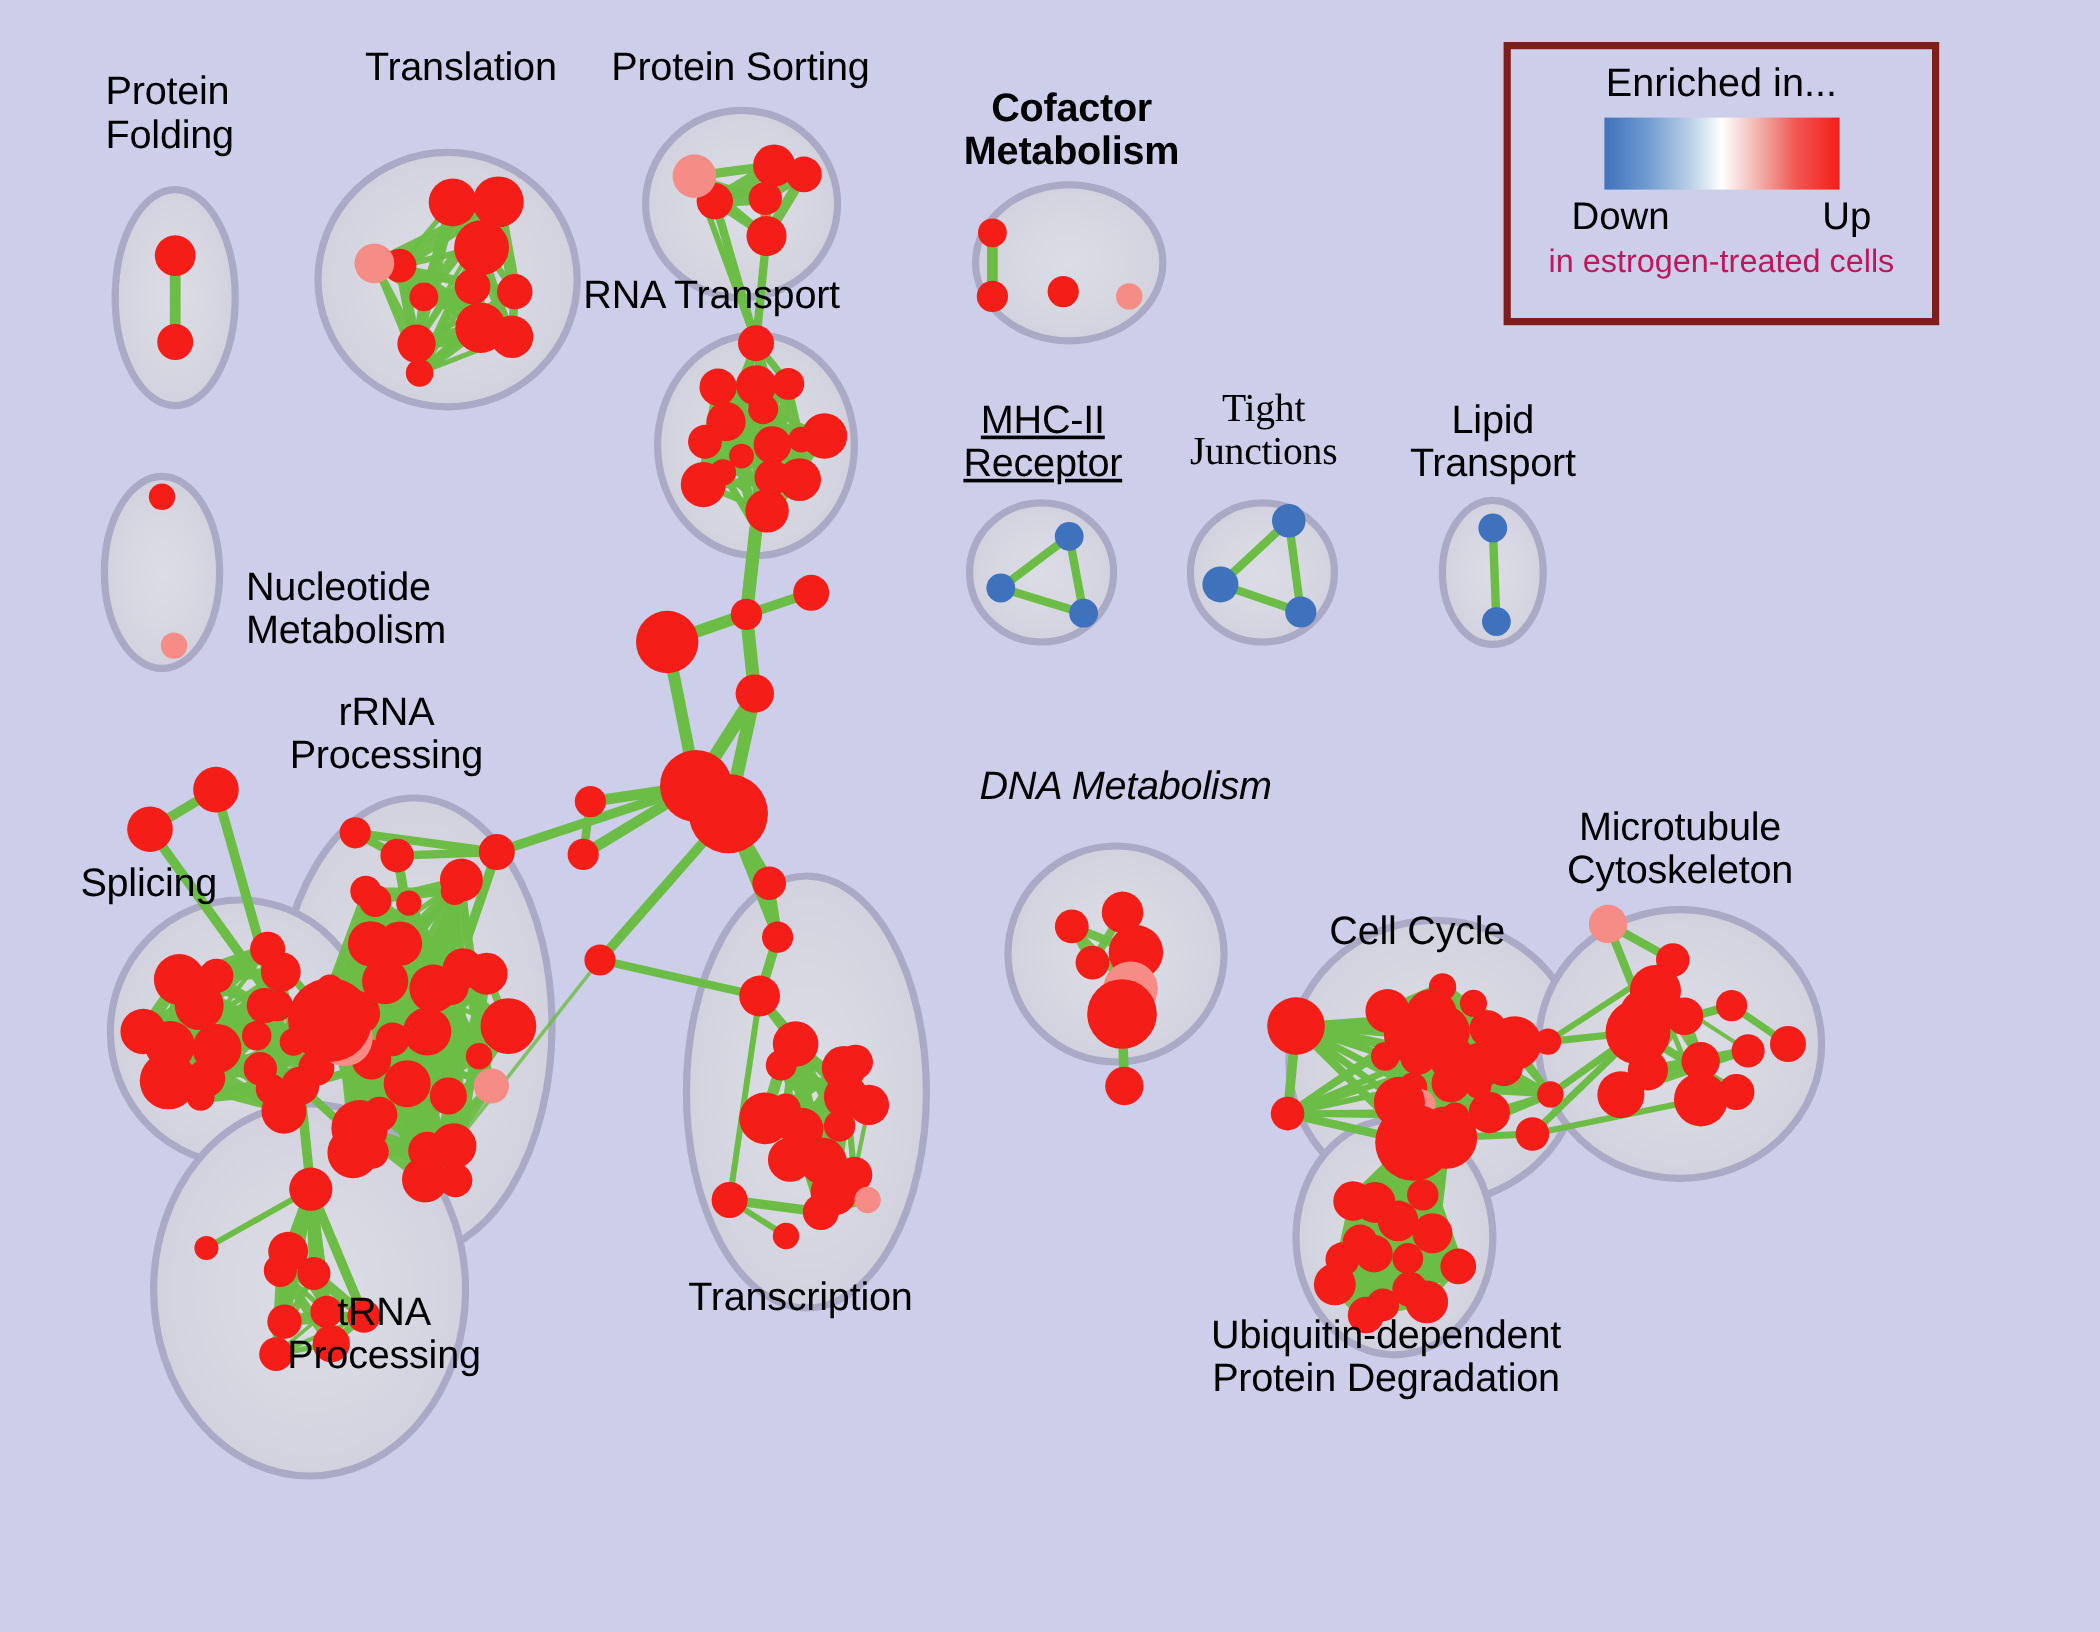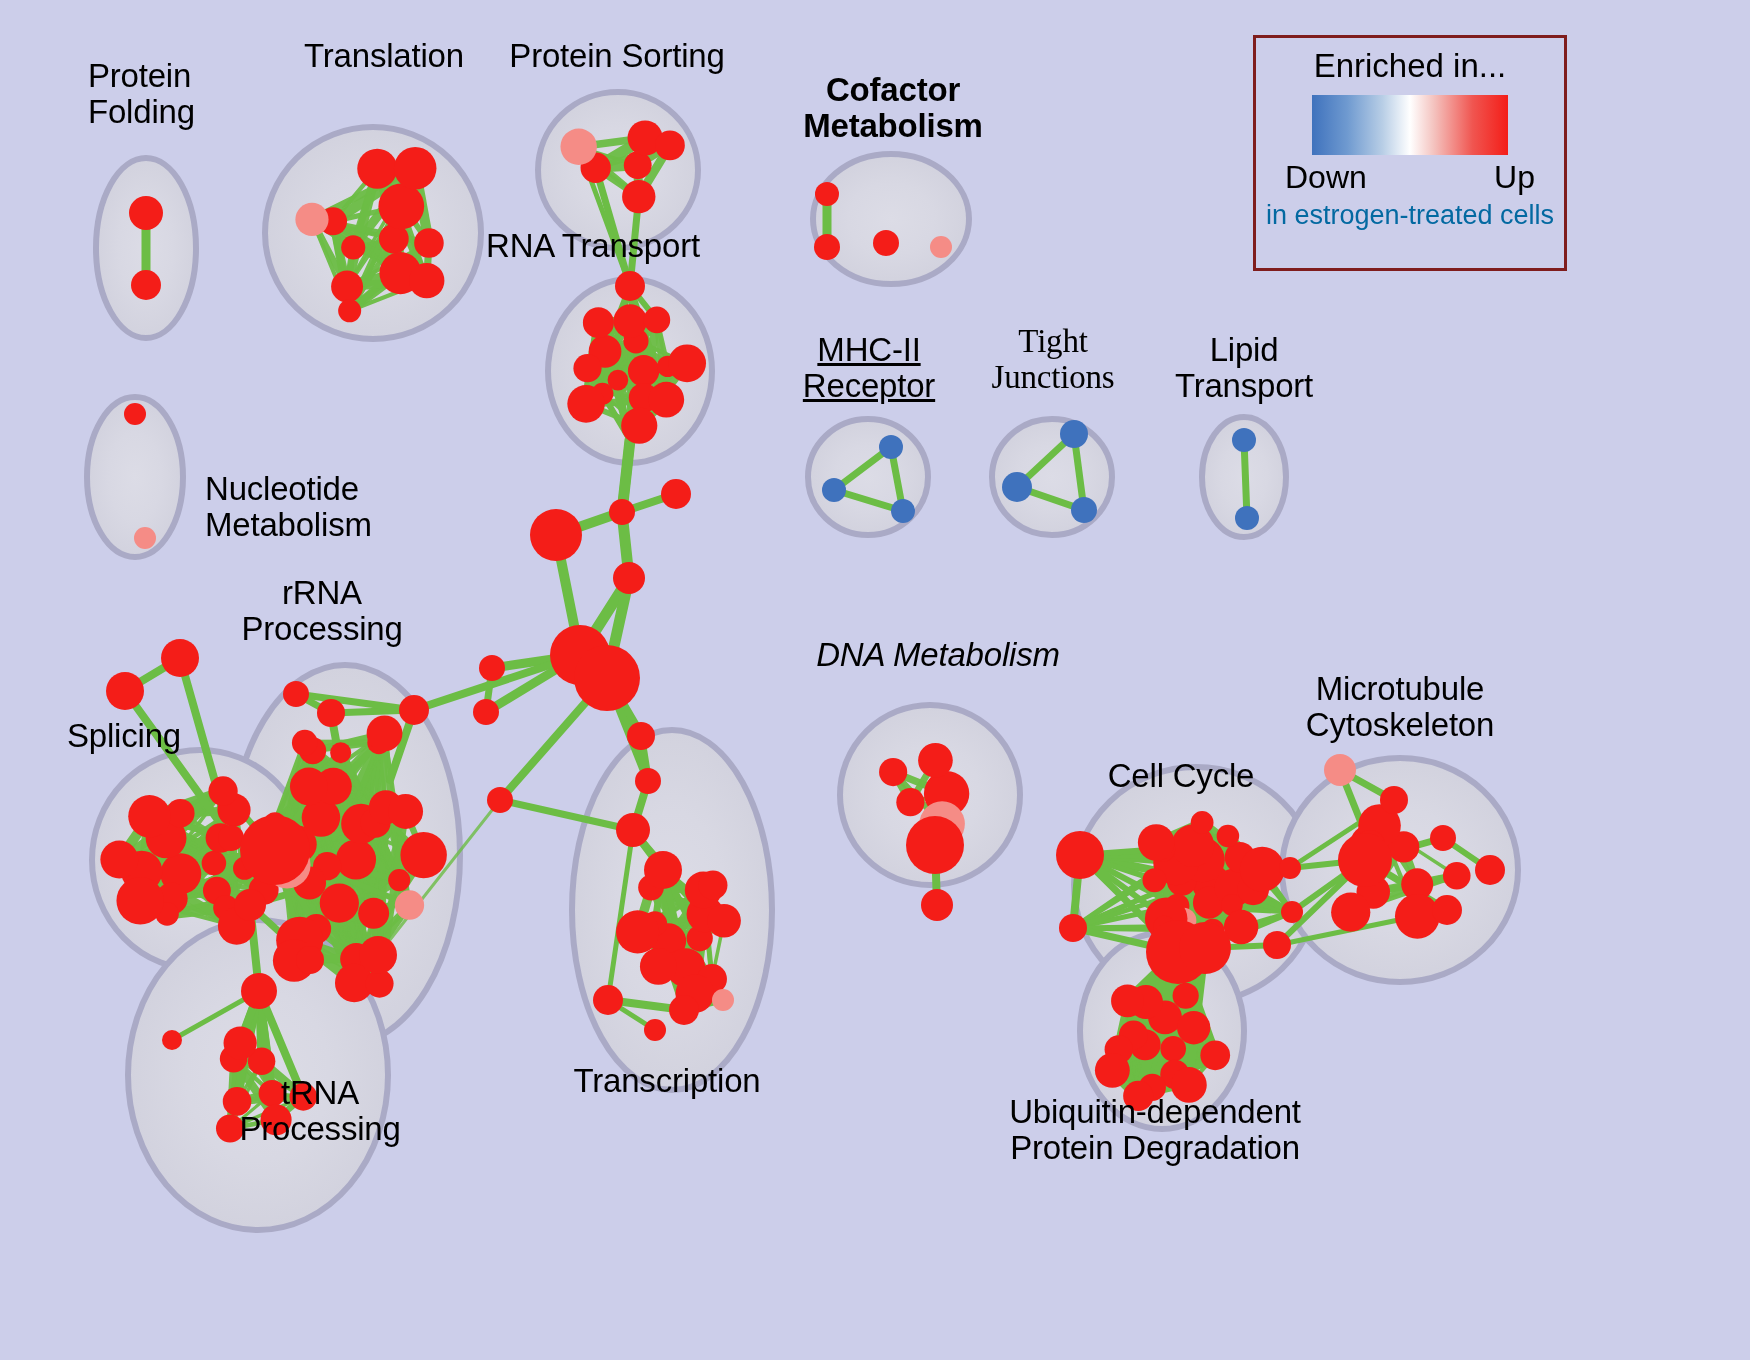--- a/index.html
+++ b/index.html
@@ -8,37 +8,37 @@
   #stage{position:relative;width:1750px;height:1360px;background:#ccceea;overflow:hidden;}
   #net{position:absolute;left:0;top:0;width:1750px;height:1360px;}
   .cl-label{
     position:absolute;color:#000;font-family:"Liberation Sans", sans-serif;
     font-size:33px;line-height:1.08;font-weight:400;white-space:pre-line;
     letter-spacing:-0.2px;
   }
   .cl-label.ctr{text-align:center;transform:translateX(-50%);}
   .cl-label.lft{text-align:left;}
   #legend{
-    position:absolute;left:1253px;top:35px;width:314px;height:236px;
-    border:3px solid #7f1d1d;background:#ccceea;box-sizing:border-box;
+    position:absolute;left:1253px;top:35px;width:363px;height:236px;
+    border:6px solid #7f1d1d;background:#ccceea;box-sizing:border-box;
   }
   #legend .ltitle{
     text-align:center;font-size:33px;color:#000;margin-top:9px;
     font-family:"Liberation Sans", sans-serif;
   }
   #legend .bar{
     margin:10px auto 0 auto;width:196px;height:60px;
     background:linear-gradient(to right,#3f72bd 0%,#6f9ad0 18%,#b8cee6 36%,#ffffff 50%,#f4c4c0 62%,#f05550 82%,#f41d18 100%);
   }
   #legend .ends{
     display:flex;justify-content:space-between;width:250px;margin:4px auto 0 auto;
     font-size:32px;color:#000;
   }
   #legend .sub{
-    text-align:center;font-size:27px;color:#0369a1;line-height:1.14;margin-top:4px;
+    text-align:center;font-size:27px;color:#be185d;line-height:1.14;margin-top:4px;
   }
 </style>
 </head>
 <body>
 
 <div id="stage">
 
   <svg id="net" viewBox="0 0 1750 1360">
     <defs>
       <radialGradient id="cg" cx="50%" cy="50%" r="50%">

